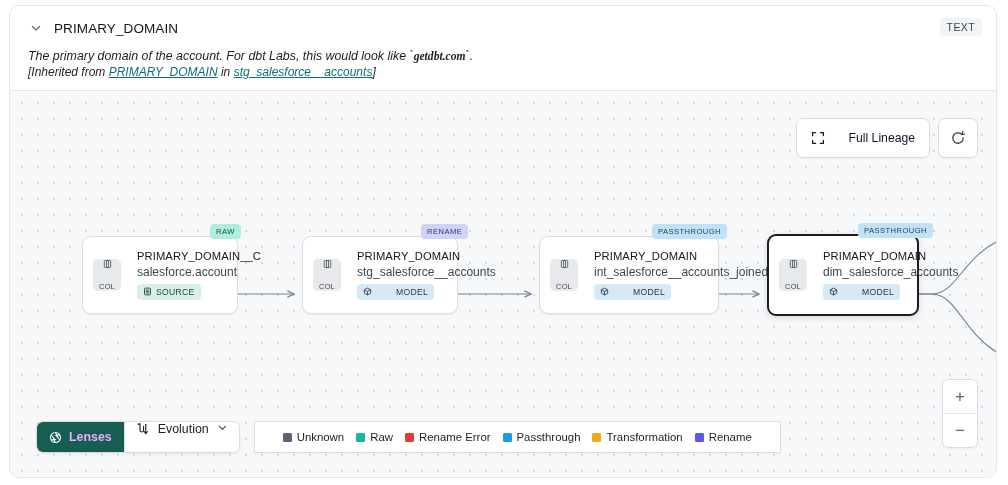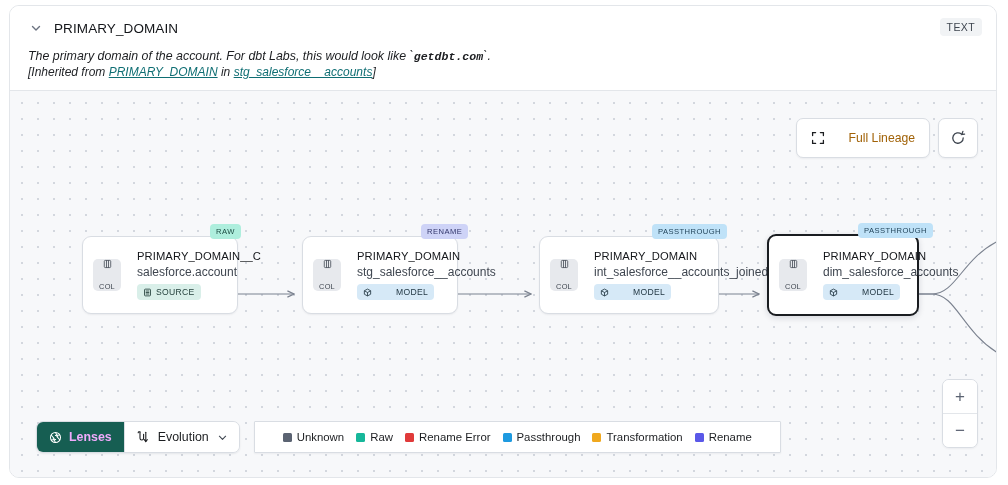--- a/index.html
+++ b/index.html
@@ -69,21 +69,21 @@
     border-radius: 4px;
   }
   .desc {
     margin-top: 9px;
     font-size: 12.4px;
     font-style: italic;
     color: #1c1e21;
     line-height: 1.25;
   }
   .desc .mono {
-    font-family: Liberation Mono, monospace;
+    font-family: Liberation Serif, serif;
     font-style: italic;
     font-weight: bold;
     font-size: 11.6px;
   }
   .inherited {
     margin-top: 0;
     font-size: 12px;
     font-style: italic;
     color: #24262a;
   }
@@ -164,21 +164,21 @@
     white-space: nowrap;
   }
   .node-sub {
     font-size: 12px;
     color: #3f4650;
     white-space: nowrap;
   }
   .node-kind {
     margin-top: 2px;
     display: inline-flex;
-    align-items: center;
+    align-items: flex-start;
     gap: 4px;
     font-size: 8.6px;
     letter-spacing: .3px;
     padding: 3px 6px;
     border-radius: 4px;
     width: fit-content;
   }
   .kind-source { background: #d9efe9; color: #1f3b37; }
   .kind-model  { background: #d6e9f7; color: #1f3440; gap: 24px; }
 
@@ -204,21 +204,21 @@
     gap: 8px;
   }
   .btn-white {
     background: #ffffff;
     border: 1px solid #d9dde3;
     border-radius: 7px;
     display: flex;
     align-items: center;
     justify-content: center;
     gap: 24px;
-    color: #a16207;
+    color: #0f172a;
     font-size: 12.2px;
     box-shadow: 0 1px 2px rgba(16,24,40,.05);
     cursor: pointer;
   }
   .btn-full-lineage { height: 38px; padding: 0 14px; }
   .btn-refresh { height: 38px; width: 38px; }
 
   .zoom-controls {
     position: absolute;
     right: 18px;
@@ -267,21 +267,20 @@
     padding: 0 12px;
     height: 30px;
     font-size: 12.4px;
     font-weight: bold;
     cursor: pointer;
   }
   .seg-evolution {
     background: #ffffff;
     color: #1c1e21;
     display: flex;
-    align-items: center;
     gap: 8px;
     padding: 0 11px;
     height: 30px;
     font-size: 12.4px;
     border-left: 1px solid #d9dde3;
     cursor: pointer;
   }
   .legend {
     display: flex;
     align-items: center;

